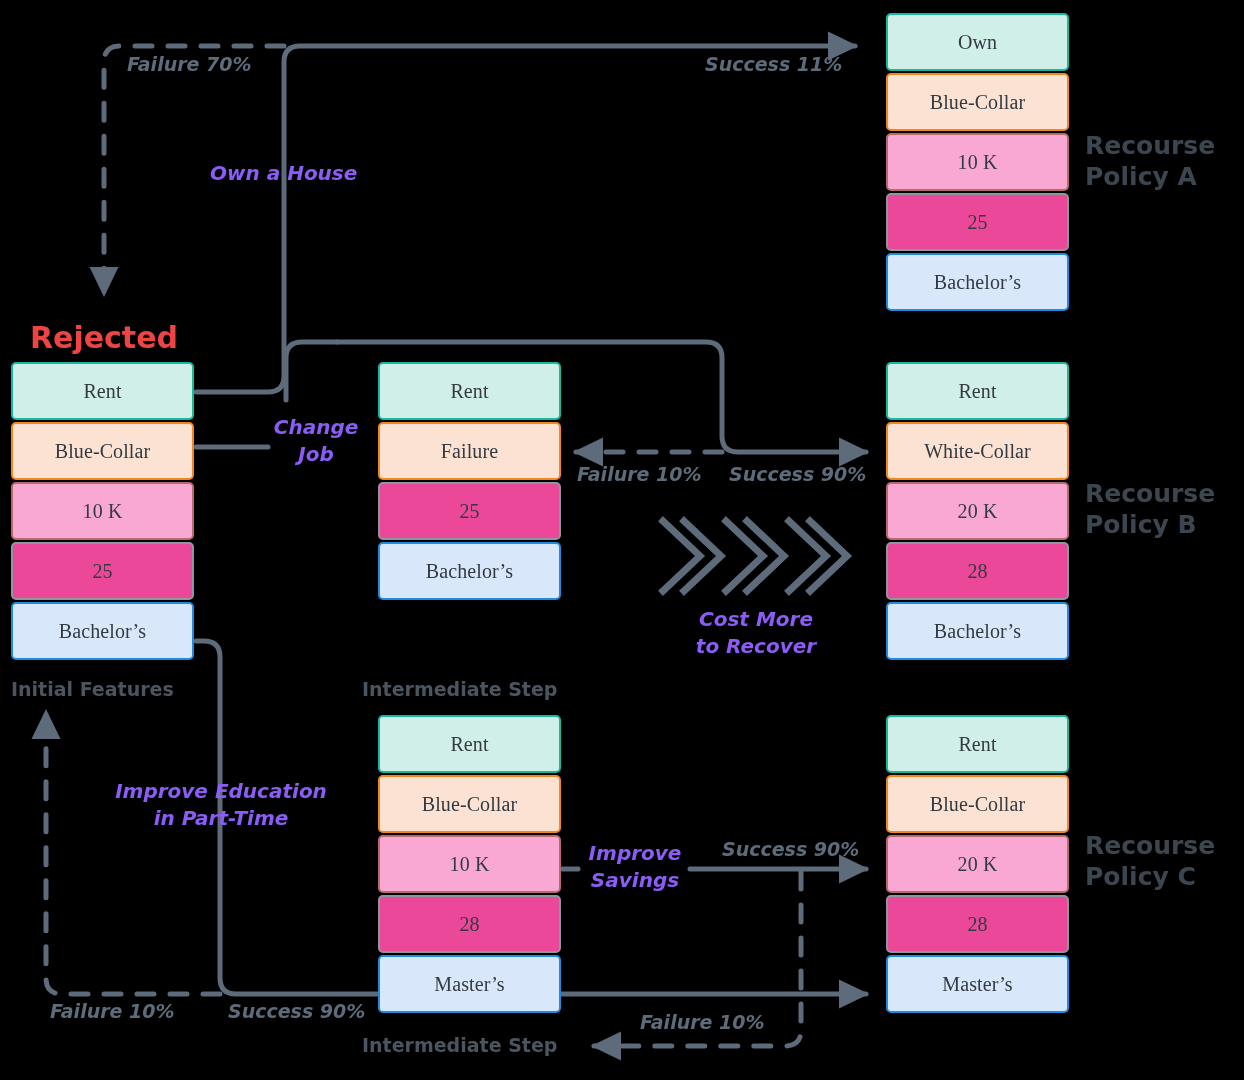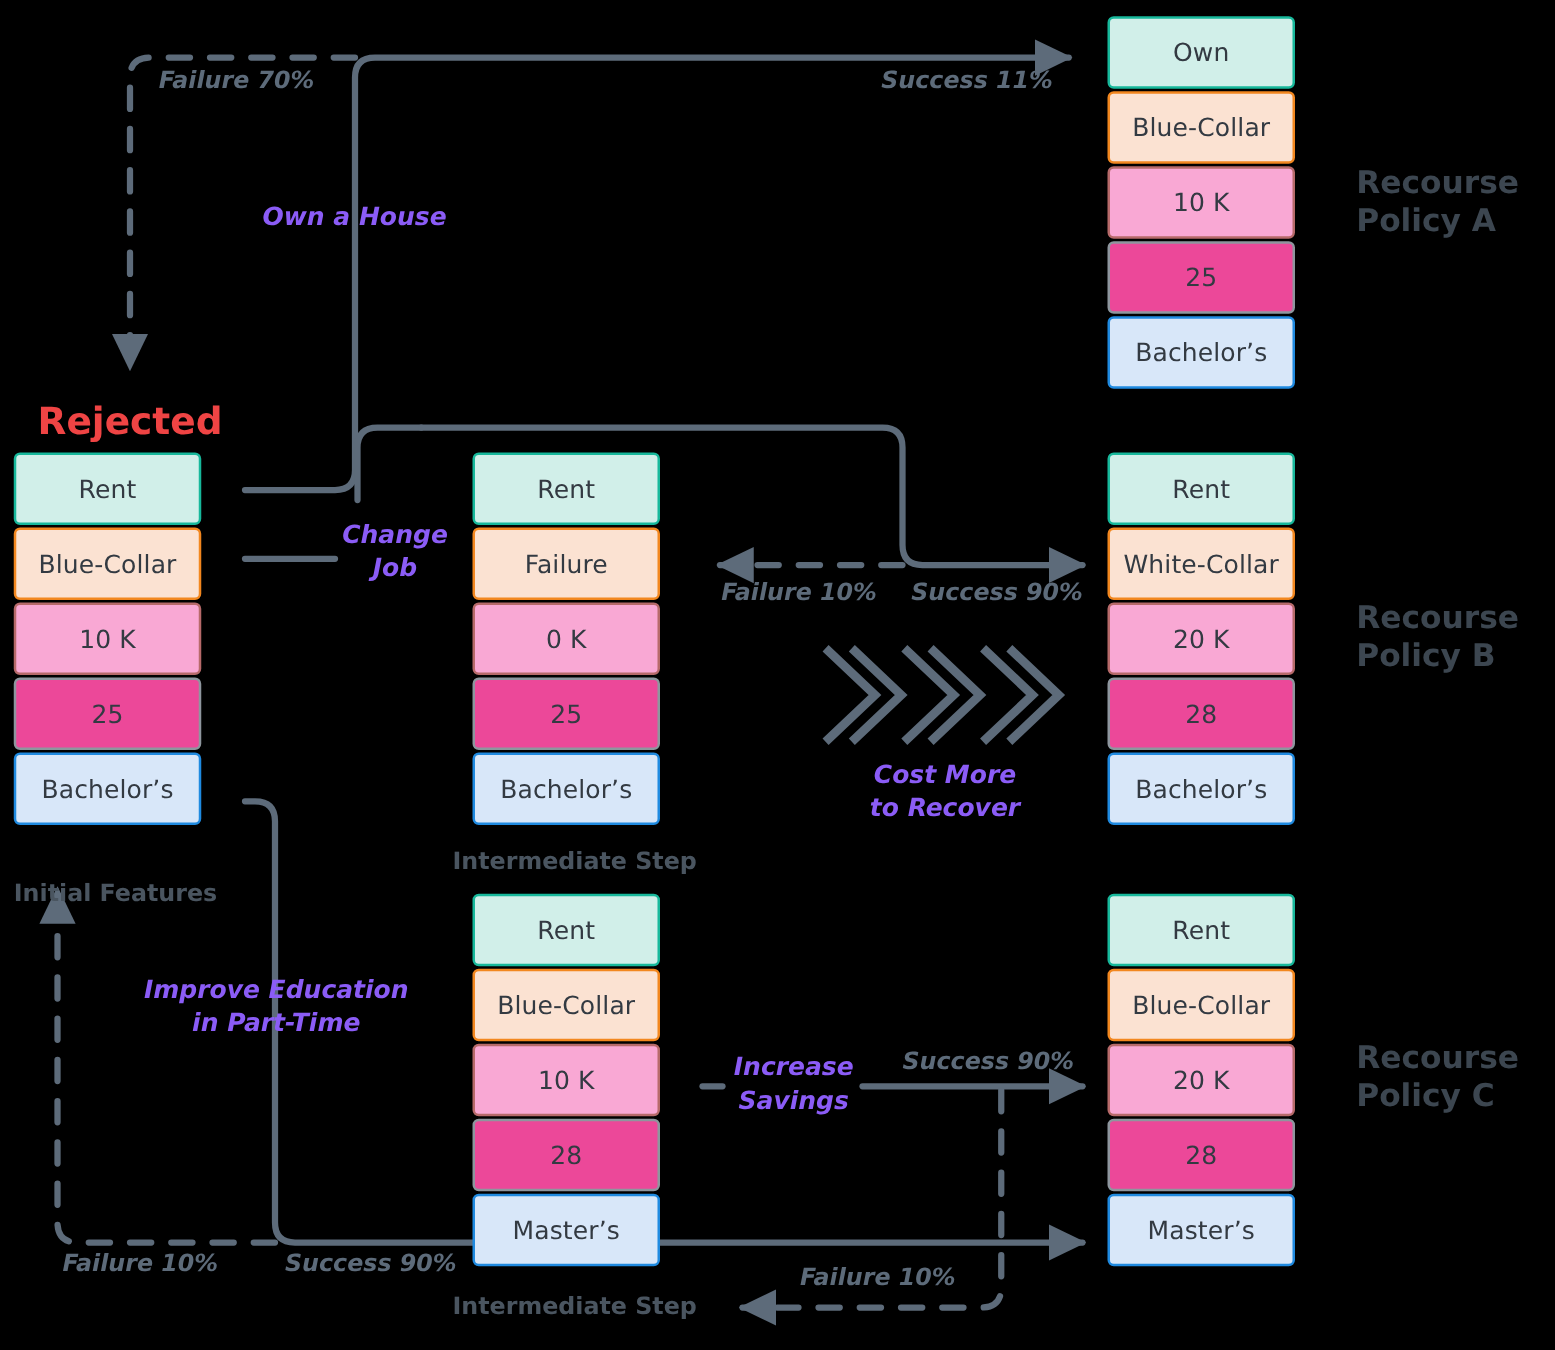--- a/index.html
+++ b/index.html
@@ -2,21 +2,21 @@
 <html><head>
 <meta charset="utf-8">
 <style>
   html,body{margin:0;padding:0;background:#000;}
   body{width:1244px;height:1080px;position:relative;overflow:hidden;
        font-family:"DejaVu Sans","Liberation Sans",sans-serif;}
 
   #stage{position:absolute;left:0;top:0;width:1244px;height:1080px;}
 
   
-  .stack{position:absolute;width:150px;}
+  .stack{position:absolute;width:183px;font-family:Liberation Serif, serif;}
   .cell{height:58px;box-sizing:border-box;border-radius:5px;
         display:flex;align-items:center;justify-content:center;
         font-size:20px;color:#333a42;letter-spacing:.1px;
         border:2.5px solid #888;margin-bottom:2px;}
   .c-housing{background:#d1efe9;border-color:#17b89b;}
   .c-job    {background:#fbe2d2;border-color:#f2871f;}
   .c-income {background:#f9a8d4;border-color:#b76a6a;}
   .c-age    {background:#ec4899;border-color:#8e969e;}
   .c-edu    {background:#d8e7f9;border-color:#1f8ae0;}
 
@@ -82,38 +82,37 @@
 
   <div class="rejected" style="left:30px;top:320px;">Rejected</div>
 
   <div class="stack" style="left:11px;top:362px;">
     <div class="cell c-housing">Rent</div>
     <div class="cell c-job">Blue-Collar</div>
     <div class="cell c-income">10 K</div>
     <div class="cell c-age">25</div>
     <div class="cell c-edu">Bachelor’s</div>
   </div>
-  <div class="cap" style="left:11px;top:704px;">Initial Features</div>
+  <div class="cap" style="left:11px;top:678px;">Initial Features</div>
 
   <div class="stack" style="left:886px;top:13px;">
     <div class="cell c-housing">Own</div>
     <div class="cell c-job">Blue-Collar</div>
     <div class="cell c-income">10 K</div>
     <div class="cell c-age">25</div>
     <div class="cell c-edu">Bachelor’s</div>
   </div>
   <div class="policy" style="left:1085px;top:130px;">
     <div>Recourse</div>
     <div>Policy A</div>
   </div>
 
   <div class="stack" style="left:378px;top:362px;">
     <div class="cell c-housing">Rent</div>
     <div class="cell c-job">Failure</div>
-    <div class="cell c-income">0 K</div>
     <div class="cell c-age">25</div>
     <div class="cell c-edu">Bachelor’s</div>
   </div>
   <div class="cap" style="left:362px;top:678px;">Intermediate Step</div>
 
   <div class="stack" style="left:886px;top:362px;">
     <div class="cell c-housing">Rent</div>
     <div class="cell c-job">White-Collar</div>
     <div class="cell c-income">20 K</div>
     <div class="cell c-age">28</div>
@@ -163,21 +162,21 @@
     <div>Change</div>
     <div>Job</div>
   </div>
 
   <div class="action" style="left:112px;top:778px;width:218px;">
     <div>Improve Education</div>
     <div>in Part-Time</div>
   </div>
 
   <div class="action" style="left:581px;top:840px;width:108px;">
-    <div>Increase</div>
+    <div>Improve</div>
     <div>Savings</div>
   </div>
 
   <div class="action" style="left:676px;top:606px;width:160px;">
     <div>Cost More</div>
     <div>to Recover</div>
   </div>
 
 </div>
 

